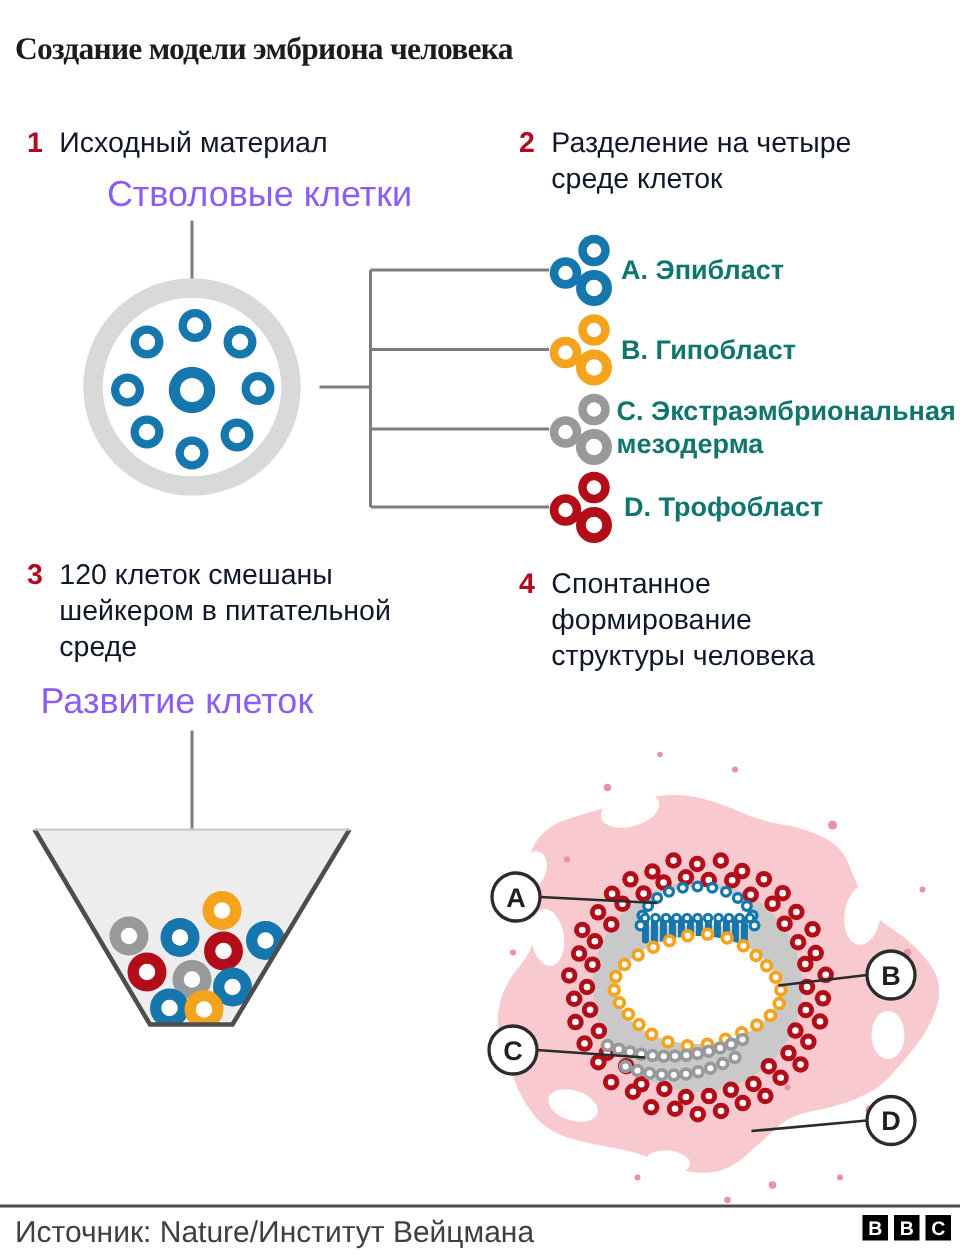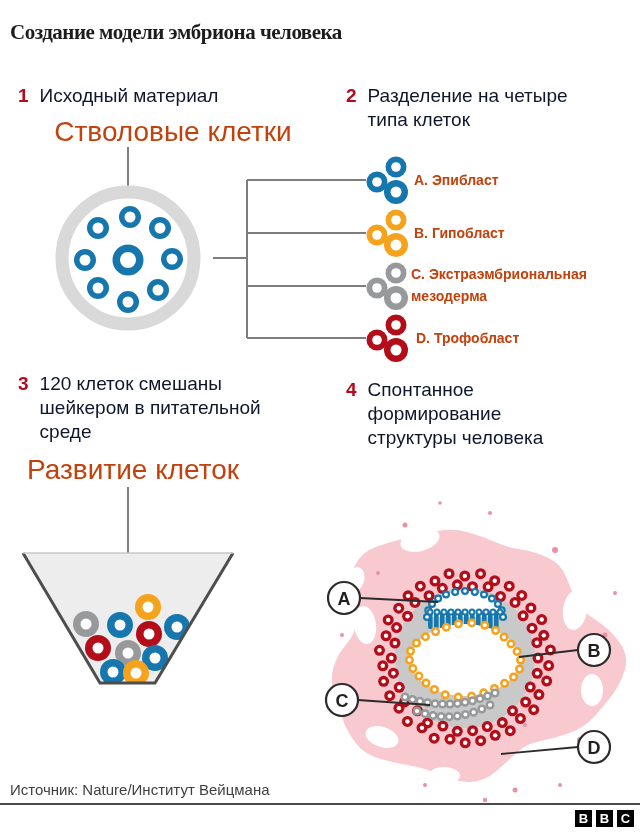--- a/index.html
+++ b/index.html
@@ -5,26 +5,26 @@
   html,body{margin:0;padding:0;background:#fff;}
   #page{position:relative;width:640px;height:836px;background:#fff;overflow:hidden;
         font-family:"Liberation Sans",sans-serif;color:#3f3f42;}
   .abs{position:absolute;}
   .pre{white-space:pre-line;}
   #title{left:10px;top:6px;width:610px;font-family:"Liberation Serif",serif;
          font-weight:700;font-size:21px;color:#1c1c1c;letter-spacing:-0.5px;}
   .step{position:absolute;display:flex;gap:11px;align-items:flex-start;}
   .step .num{font-weight:700;font-size:19px;color:#b5091c;line-height:24px;}
   .step .stext{font-size:19px;line-height:24px;color:#0f172a;}
-  .annot{position:absolute;font-size:28px;color:#c2410c;}
-  .ctype{position:absolute;font-weight:700;font-size:14px;line-height:22px;color:#c2410c;}
+  .annot{position:absolute;font-size:24px;color:#8b5cf6;}
+  .ctype{position:absolute;font-weight:700;font-size:18px;line-height:22px;color:#0f766e;}
   svg{position:absolute;display:block;}
   #lines-svg{left:0;top:0;pointer-events:none;}
   #footer-rule{left:0;top:803px;width:640px;border-top:2px solid #4a4a4a;height:0;}
-  #source{left:10px;top:781px;font-size:15px;color:#3f3f42;}
+  #source{left:10px;top:811px;font-size:20px;color:#3f3f42;}
   #bbc-logo{position:absolute;right:6px;top:810px;display:flex;gap:4px;}
   #bbc-logo .sq{width:17px;height:17px;background:#000;color:#fff;font-weight:700;
       font-size:13px;display:flex;align-items:center;justify-content:center;}
 </style>
 </head>
 <body>
 
 <div id="page">
 
   <svg id="lines-svg" width="640" height="836">
@@ -467,21 +467,21 @@
 
   <h1 id="title" class="abs">Создание модели эмбриона человека</h1>
 
   <div class="step" style="left:18px;top:84px;width:260px">
     <span class="num">1</span>
     <div class="stext pre">Исходный материал</div>
   </div>
   <div class="step" style="left:346px;top:84px;width:270px">
     <span class="num">2</span>
     <div class="stext pre">Разделение на четыре
-типа клеток</div>
+среде клеток</div>
   </div>
   <div class="step" style="left:18px;top:372px;width:280px">
     <span class="num">3</span>
     <div class="stext pre">120 клеток смешаны
 шейкером в питательной
 среде</div>
   </div>
   <div class="step" style="left:346px;top:378px;width:260px">
     <span class="num">4</span>
     <div class="stext pre">Спонтанное

